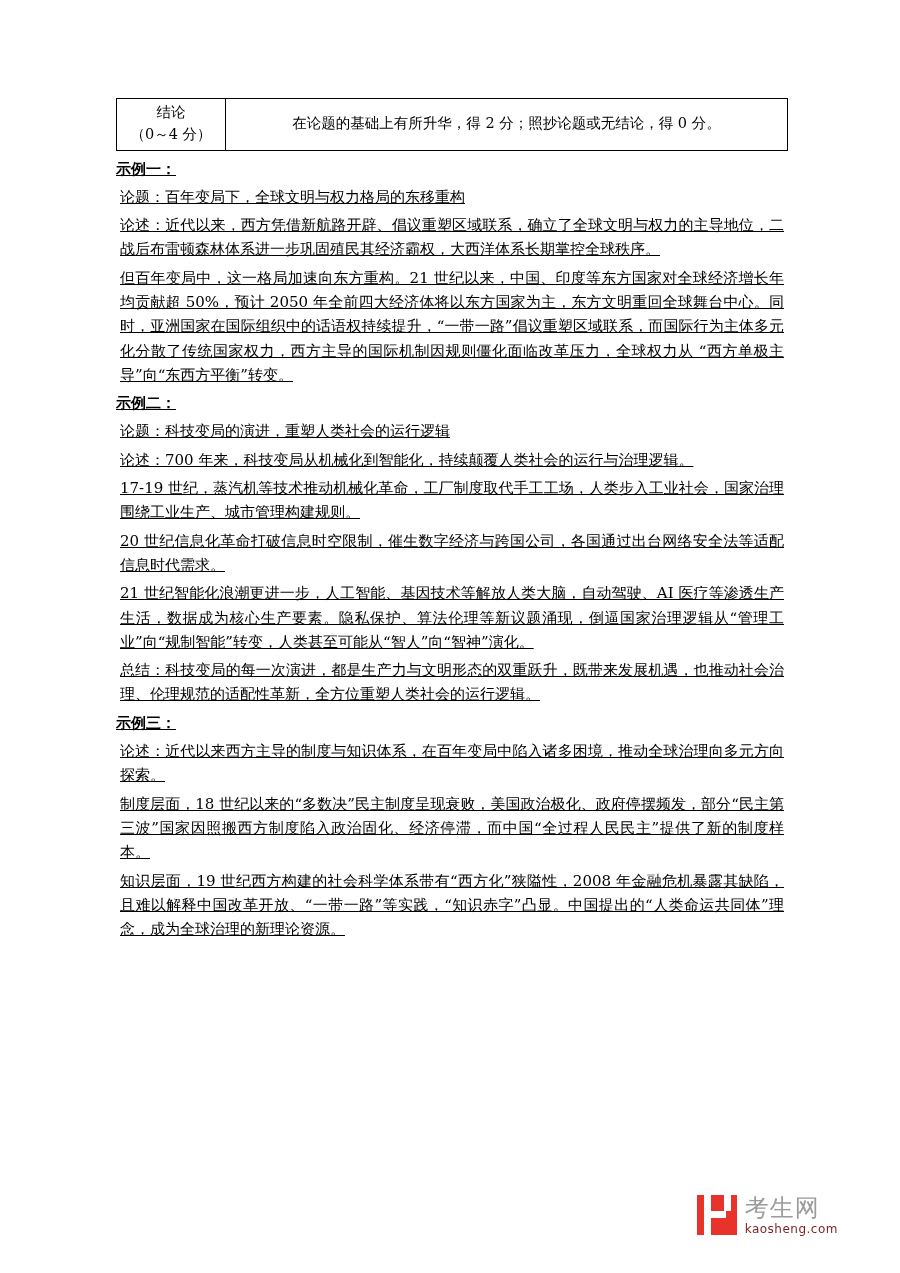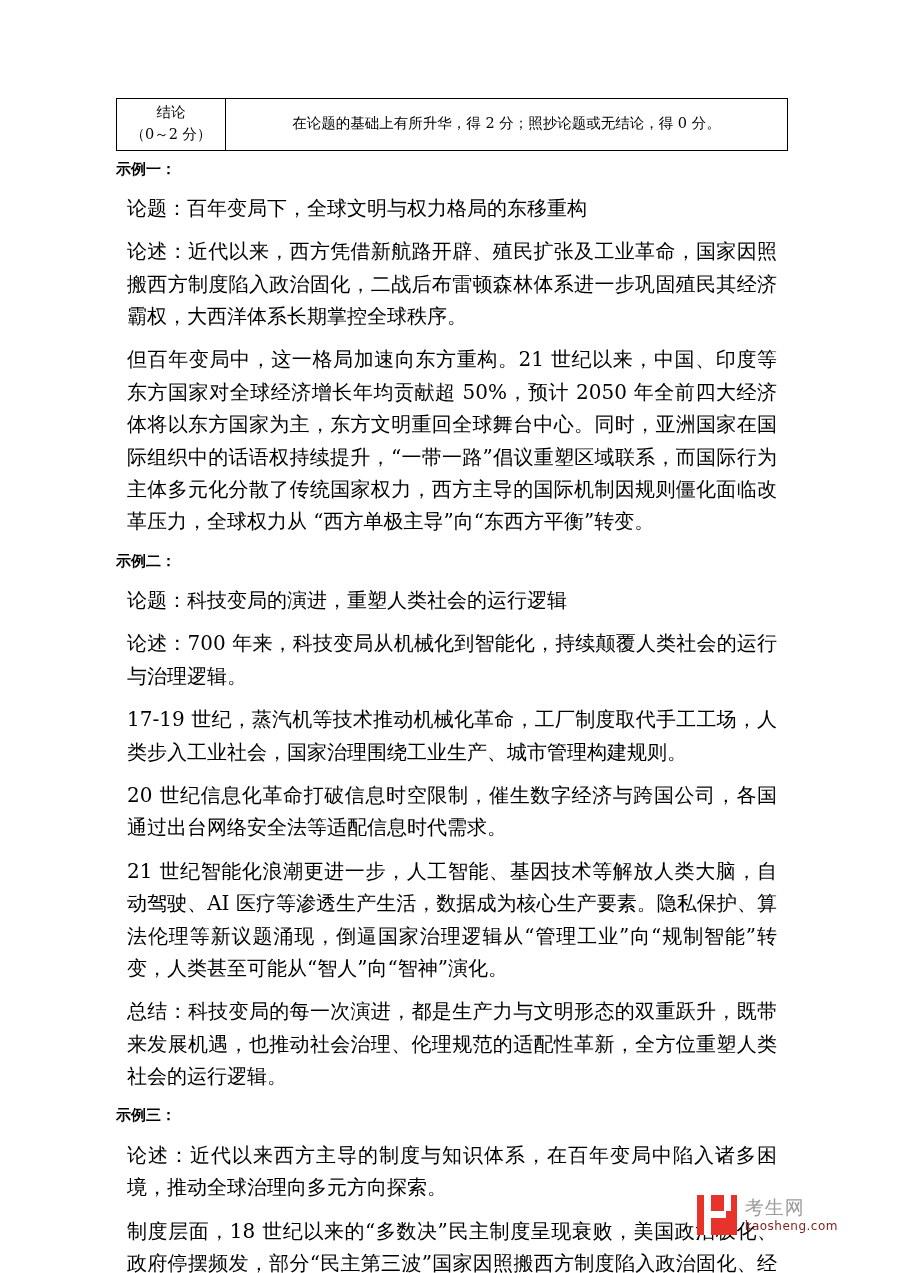--- a/index.html
+++ b/index.html
@@ -49,27 +49,27 @@
   .c1 .l2 { display: block; }
 
   
   .hd {
     font-weight: bold;
     font-size: 15px;
     line-height: 1.62;
     margin: 3px 0 0 0;
   }
   p.para {
-    margin: 11px;
-    font-size: 20px;
+    margin: 4px;
+    font-size: 15px;
     line-height: 1.62;
     text-align: justify;
     text-justify: inter-ideograph;
   }
-  .block { margin-bottom: 1px; }
+  .block { margin-bottom: 1px; text-decoration: underline; }
 
   
   .watermark {
     position: absolute;
     right: 78px;
     bottom: 38px;
     display: flex;
     align-items: center;
     gap: 8px;
   }
@@ -101,21 +101,21 @@
     height: 16px;
     background: #ffffff;
   }
   .wm-text {
     display: flex;
     flex-direction: column;
     line-height: 1;
   }
   .wm-cn {
     font-family: "DejaVu Sans", "Liberation Sans", sans-serif;
-    font-size: 19px;
+    font-size: 24px;
     color: #9b9b9b;
     letter-spacing: 1px;
   }
   .wm-en {
     font-family: "DejaVu Sans", "Liberation Sans", sans-serif;
     font-size: 12px;
     color: #7f1d1d;
     letter-spacing: 0.5px;
     margin-top: 3px;
   }
@@ -124,48 +124,49 @@
 <body>
 
 <div class="page">
   <div class="content">
 
     <table class="score-table">
       <tbody>
           <tr>
         <td class="c1">
           <span class="l1">结论</span>
-          <span class="l2">（0～2 分）</span>
+          <span class="l2">（0～4 分）</span>
         </td>
         <td class="c2">在论题的基础上有所升华，得 2 分；照抄论题或无结论，得 0 分。</td>
       </tr>
     </tbody>
       </table>
 
     <div class="block">
       <div class="hd">示例一：</div>
       <p class="para">论题：百年变局下，全球文明与权力格局的东移重构</p>
-      <p class="para">论述：近代以来，西方凭借新航路开辟、殖民扩张及工业革命，国家因照搬西方制度陷入政治固化，二战后布雷顿森林体系进一步巩固殖民其经济霸权，大西洋体系长期掌控全球秩序。</p>
+      <p class="para">论述：近代以来，西方凭借新航路开辟、倡议重塑区域联系，确立了全球文明与权力的主导地位，二战后布雷顿森林体系进一步巩固殖民其经济霸权，大西洋体系长期掌控全球秩序。</p>
       <p class="para">但百年变局中，这一格局加速向东方重构。21 世纪以来，中国、印度等东方国家对全球经济增长年均贡献超 50%，预计 2050 年全前四大经济体将以东方国家为主，东方文明重回全球舞台中心。同时，亚洲国家在国际组织中的话语权持续提升，“一带一路”倡议重塑区域联系，而国际行为主体多元化分散了传统国家权力，西方主导的国际机制因规则僵化面临改革压力，全球权力从 “西方单极主导”向“东西方平衡”转变。</p>
     </div>
 
     <div class="block">
       <div class="hd">示例二：</div>
       <p class="para">论题：科技变局的演进，重塑人类社会的运行逻辑</p>
       <p class="para">论述：700 年来，科技变局从机械化到智能化，持续颠覆人类社会的运行与治理逻辑。</p>
       <p class="para">17-19 世纪，蒸汽机等技术推动机械化革命，工厂制度取代手工工场，人类步入工业社会，国家治理围绕工业生产、城市管理构建规则。</p>
       <p class="para">20 世纪信息化革命打破信息时空限制，催生数字经济与跨国公司，各国通过出台网络安全法等适配信息时代需求。</p>
       <p class="para">21 世纪智能化浪潮更进一步，人工智能、基因技术等解放人类大脑，自动驾驶、AI 医疗等渗透生产生活，数据成为核心生产要素。隐私保护、算法伦理等新议题涌现，倒逼国家治理逻辑从“管理工业”向“规制智能”转变，人类甚至可能从“智人”向“智神”演化。</p>
       <p class="para">总结：科技变局的每一次演进，都是生产力与文明形态的双重跃升，既带来发展机遇，也推动社会治理、伦理规范的适配性革新，全方位重塑人类社会的运行逻辑。</p>
     </div>
 
     <div class="block">
       <div class="hd">示例三：</div>
       <p class="para">论述：近代以来西方主导的制度与知识体系，在百年变局中陷入诸多困境，推动全球治理向多元方向探索。</p>
       <p class="para">制度层面，18 世纪以来的“多数决”民主制度呈现衰败，美国政治极化、政府停摆频发，部分“民主第三波”国家因照搬西方制度陷入政治固化、经济停滞，而中国“全过程人民民主”提供了新的制度样本。</p>
+      <p class="para">知识层面，19 世纪西方构建的社会科学体系带有“西方化”狭隘性，2008 年金融危机暴露其缺陷，且难以解释中国改革开放、“一带一路”等实践，“知识赤字”凸显。中国提出的“人类命运共同体”理念，成为全球治理的新理论资源。</p>
     </div>
 
   </div>
 
   <div class="watermark">
     <div class="wm-mark">
       <div class="wm-bar"></div>
     </div>
     <div class="wm-text">
       <span class="wm-cn">考生网</span>

